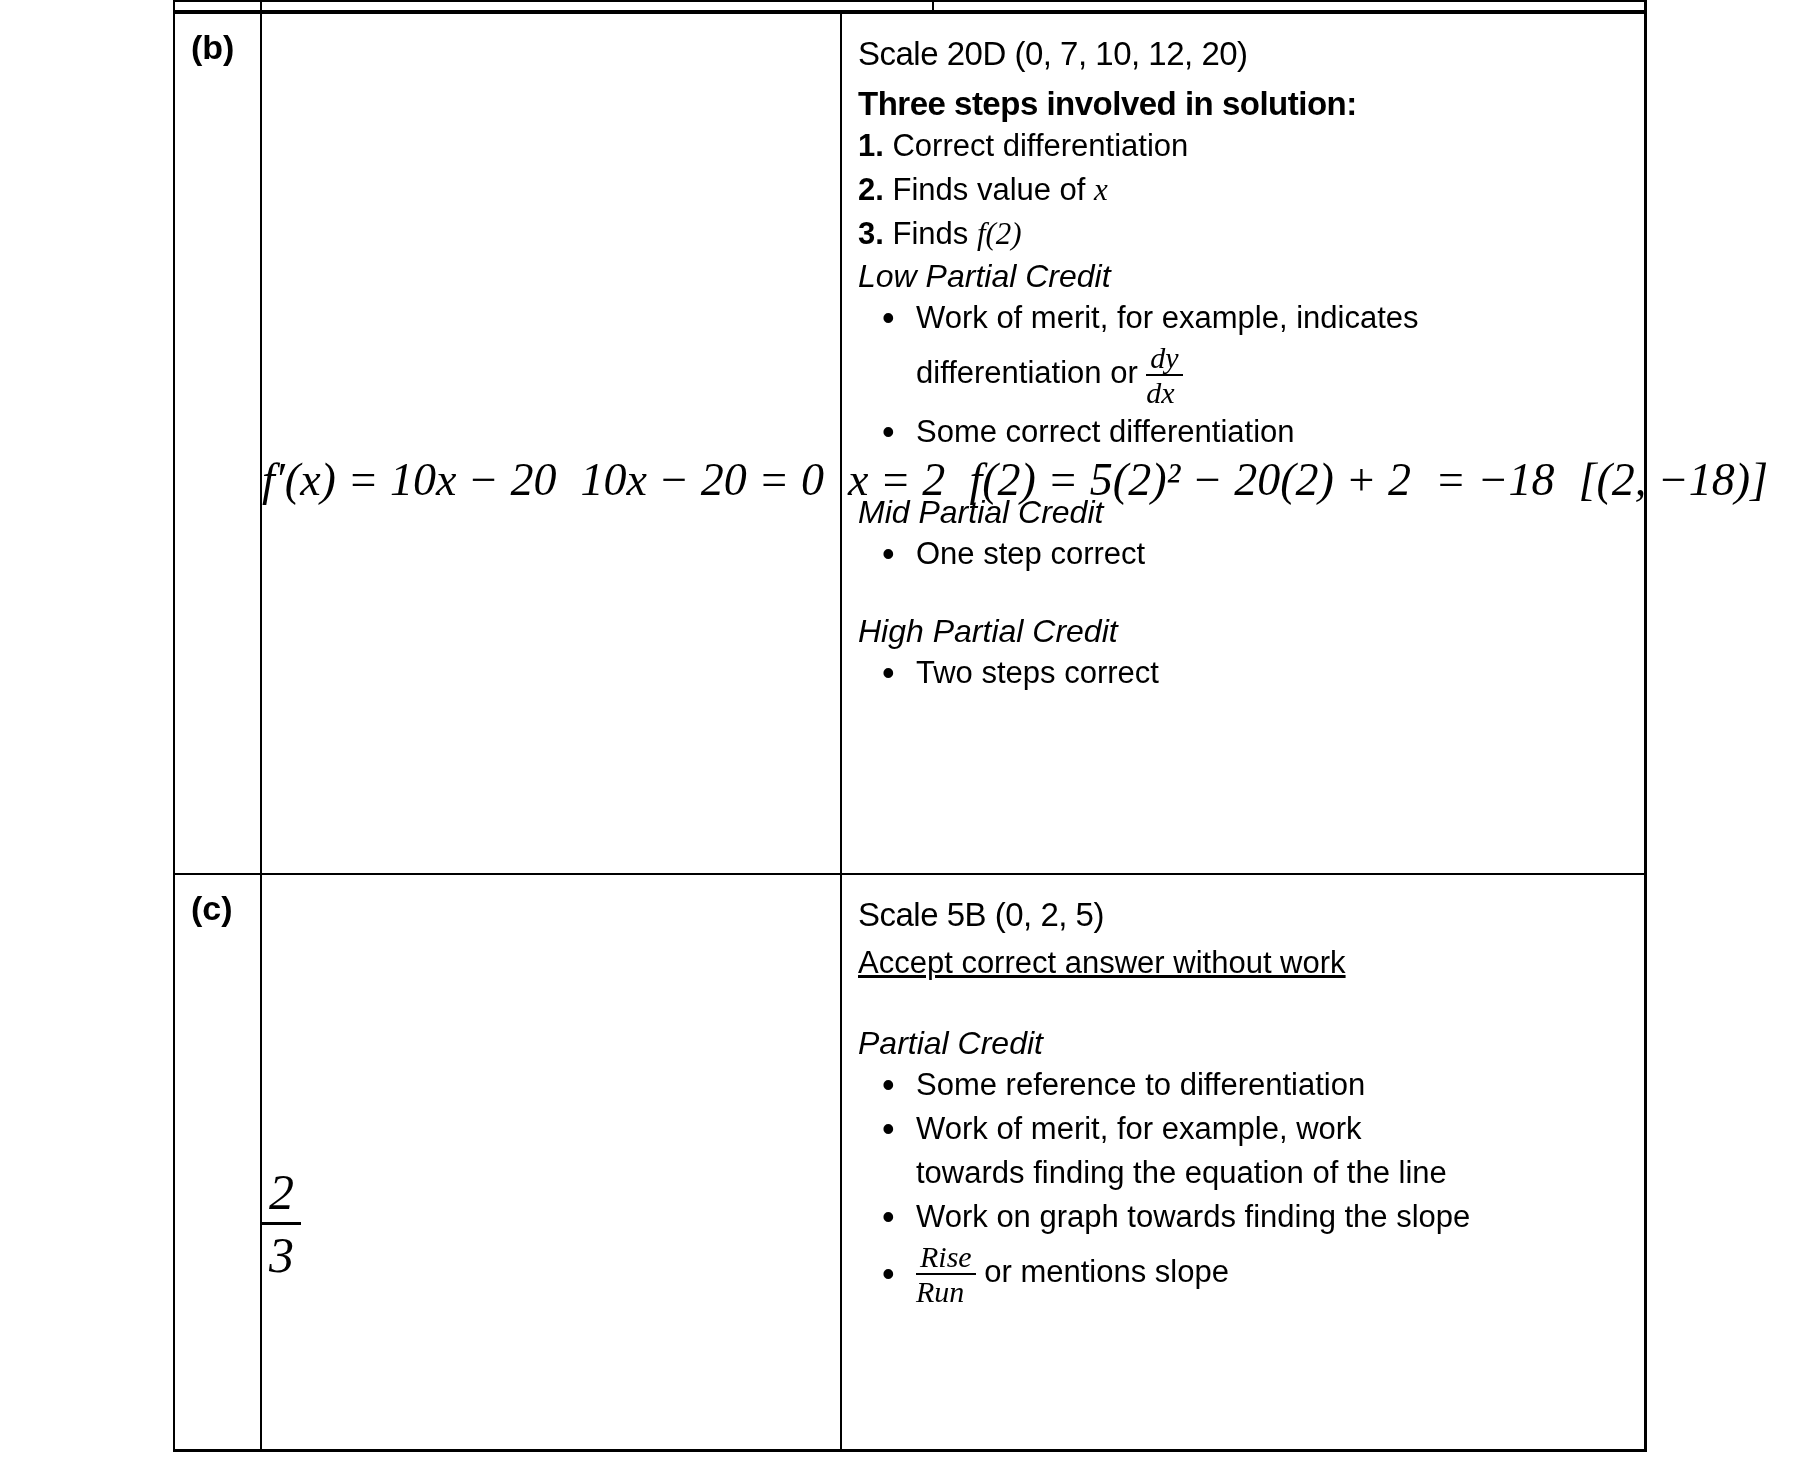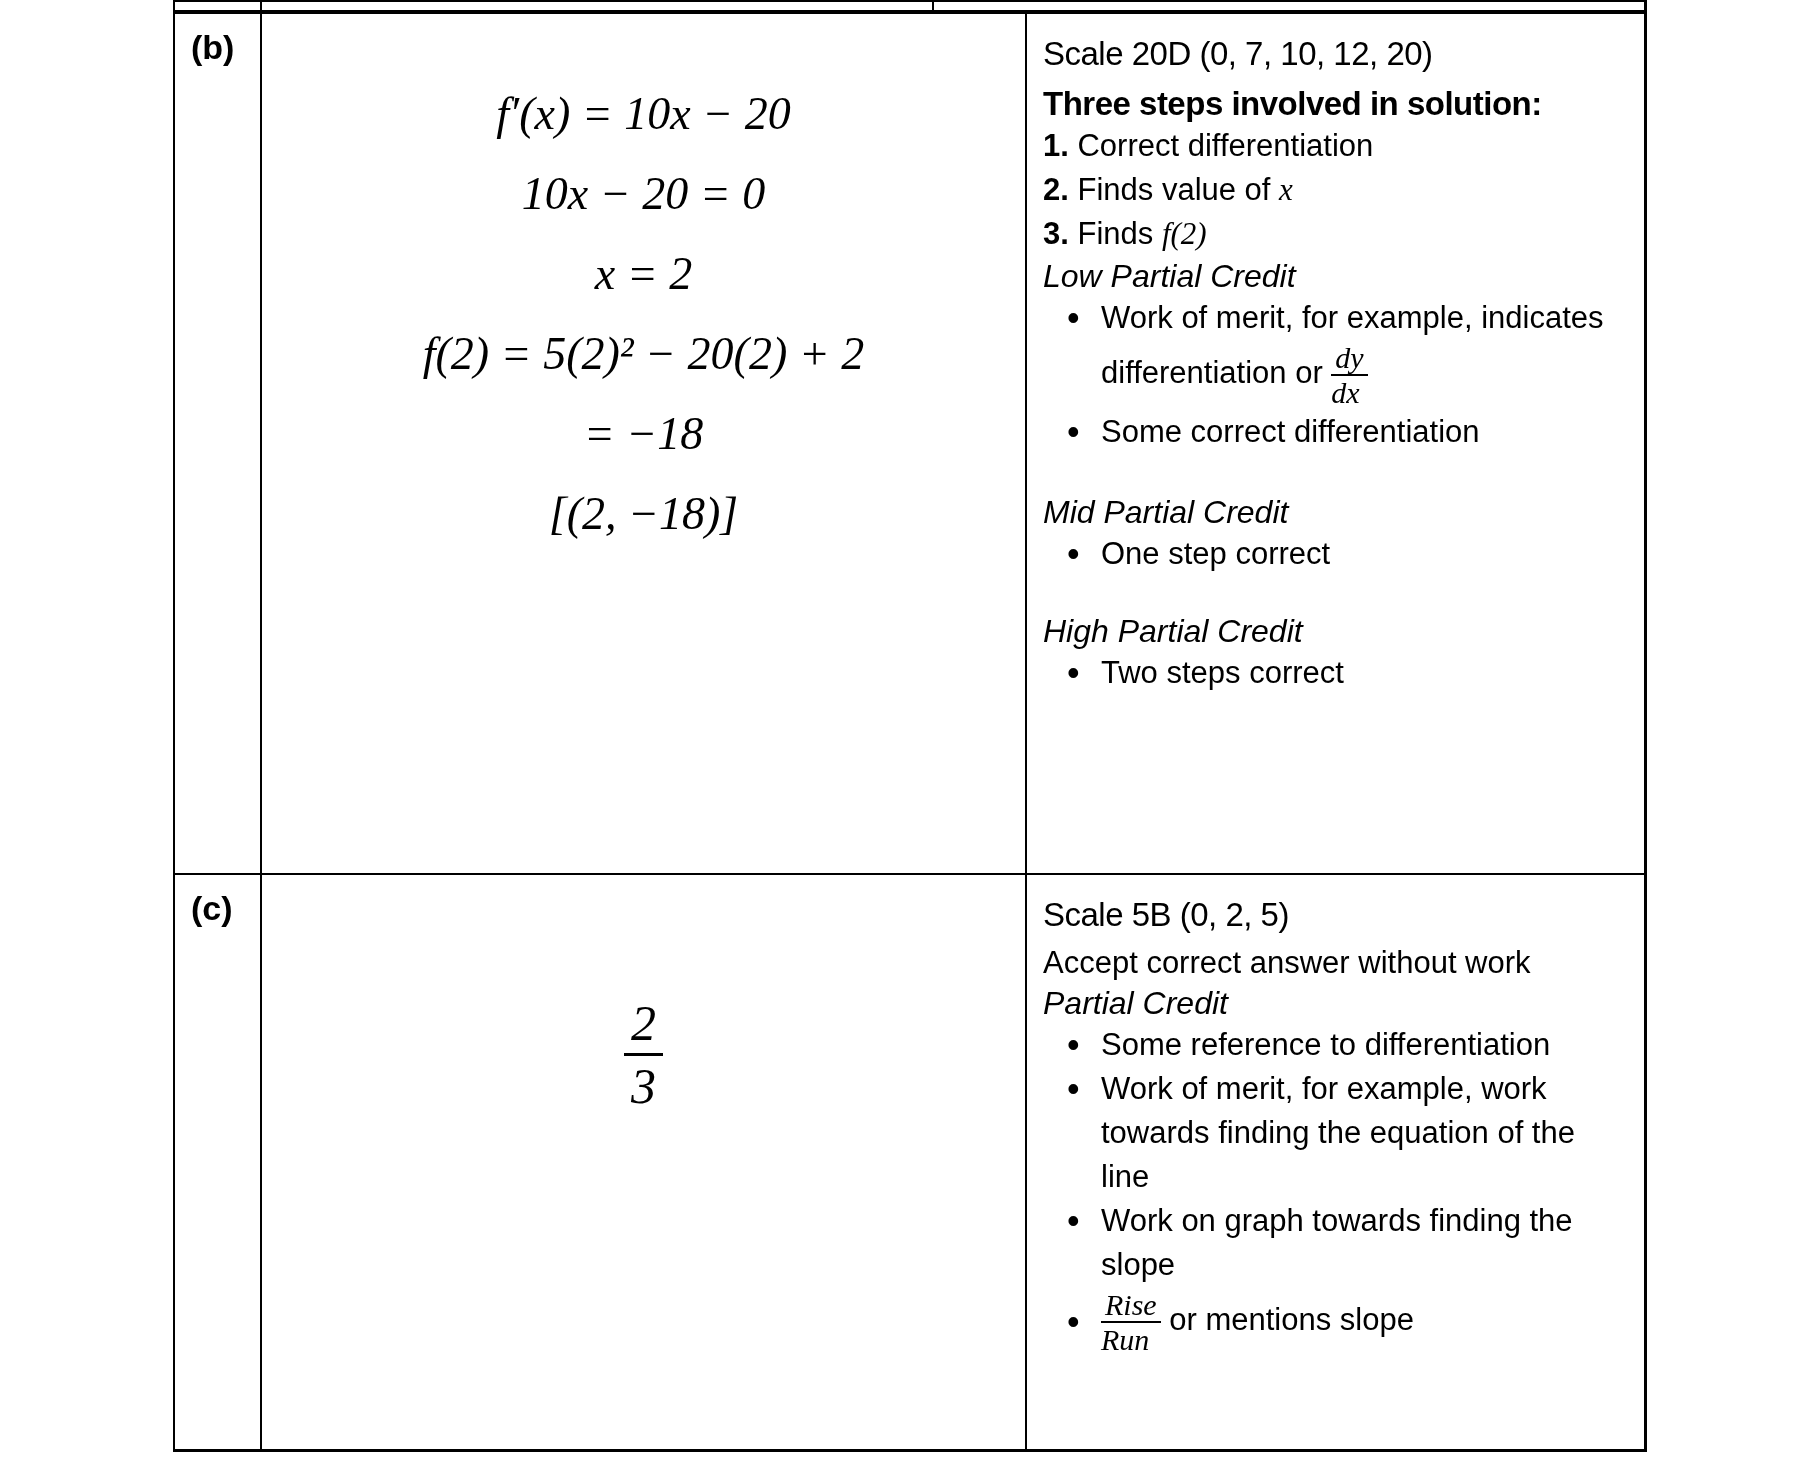--- a/index.html
+++ b/index.html
@@ -32,43 +32,43 @@
   .trow.last { border-bottom:3px solid #000; }
   .row-b { height:861px; }
   .row-c { height:577px; }
 
   .cell-label {
     width:87px; box-sizing:border-box; border-right:2px solid #000;
     padding:14px 0 0 16px;
     font-weight:bold; font-size:34px; line-height:38px;
   }
   .cell-math {
-    width:765px; box-sizing:border-box; border-right:2px solid #000;
-    display:flex; flex-direction:column; align-items:center;
+    width:580px; box-sizing:border-box; border-right:2px solid #000;
+    display:flex; flex-direction:row; align-items:center;
     font-family:"Liberation Serif", serif; font-style:italic;
   }
   .row-b .cell-math { padding-top:72px; gap:24px; font-size:46px; line-height:56px; }
   .row-c .cell-math { padding-top:122px; }
   .math-line { white-space:nowrap; }
 
   .cell-notes {
     flex:1; box-sizing:border-box;
     padding:20px 14px 0 16px;
     font-size:31px; line-height:40px;
   }
   .scale-heading { font-weight:normal; font-size:33px; letter-spacing:-0.5px; }
   .steps-heading { font-weight:bold; font-size:33px; letter-spacing:-0.5px; margin-top:10px; }
   .step { line-height:44px; }
   .step .stepnum { font-weight:bold; }
   .mvar { font-family:"Liberation Serif", serif; font-style:italic; }
   .credit-heading { font-style:italic; font-size:32px; }
   .credit-heading.mt-low  { }
   .credit-heading.mt-mid  { margin-top:38px; }
   .credit-heading.mt-high { margin-top:35px; }
-  .credit-heading.mt-partial { }
+  .credit-heading.mt-partial { margin-top:40px; }
 
   ul.bullets { list-style:none; margin:0; padding:0; }
   ul.bullets li { position:relative; padding-left:58px; line-height:44px; }
   ul.bullets li::before {
     content:"\2022"; position:absolute; left:24px; top:0; line-height:44px; font-size:36px;
   }
   ul.bullets li.frac-bullet::before { top:50%; transform:translateY(-50%); line-height:normal; }
 
   .frac {
     display:inline-block; vertical-align:middle; 
@@ -78,21 +78,21 @@
   .frac .fnum { display:block; border-bottom:2px solid #000; padding:0 4px 1px 4px; }
   .frac .fden { display:block; padding-top:1px; }
 
   .bigfrac {
     display:inline-block; text-align:center;
     font-size:50px; line-height:52px; font-style:italic;
   }
   .bigfrac .fnum { display:block; border-bottom:3px solid #000; padding:0 7px 4px 7px; }
   .bigfrac .fden { display:block; padding-top:4px; }
 
-  .accept-line { margin-top:8px; }
+  .accept-line { margin-top:8px;text-decoration:underline; }
 </style>
 </head>
 <body>
 
 <div class="mtable">
 
   <div class="prev-strip">
     <div class="vdiv d1"></div>
     <div class="vdiv d2"></div>
   </div>

